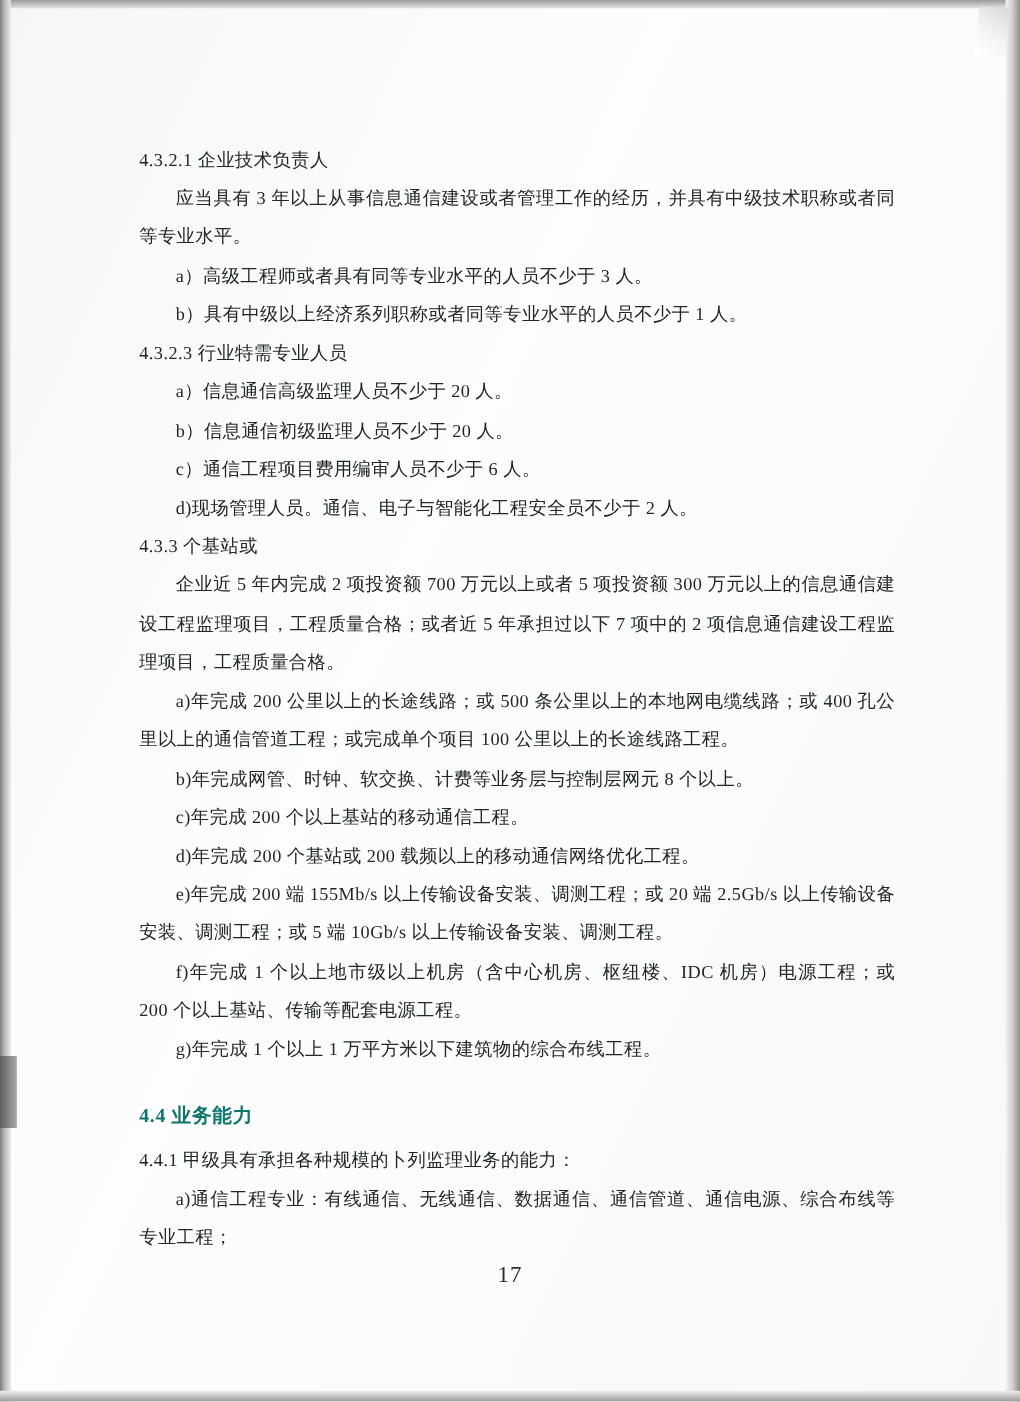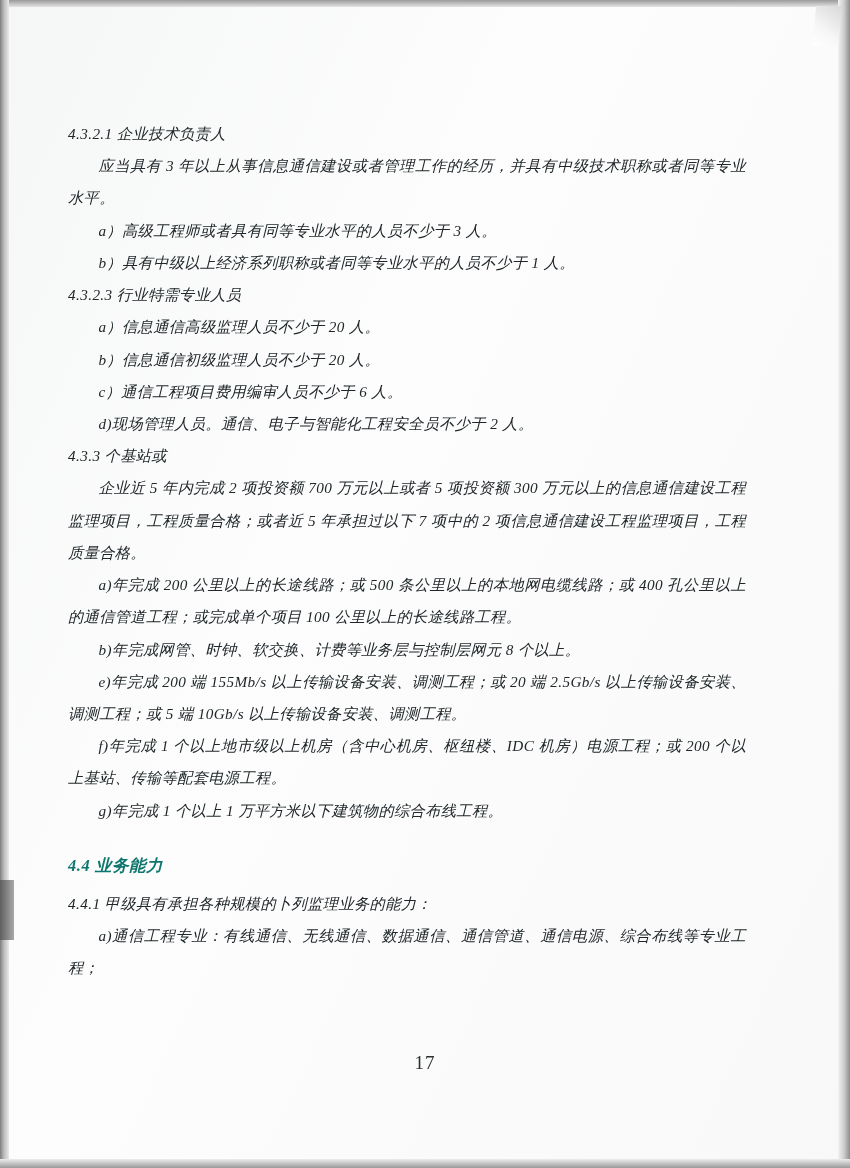--- a/index.html
+++ b/index.html
@@ -65,24 +65,23 @@
     right: 10px; top: 6px;
     width: 26px; height: 40px;
     background: linear-gradient(215deg, #d8d8d8 0%, #f6f6f6 60%, #ffffff 100%);
     transform: skewX(-6deg);
   }
 
   .content {
     position: absolute;
     left: 0; top: 0;
     width: 850px; height: 1116px;
-    padding: 118px 104px 0 68px;
+    padding: 118px 104px 0 116px;
     box-sizing: border-box;
     color: #1d2324;
-    font-style: italic;
   }
 
   .blk {
     font-size: 15.2px;
     line-height: 2.12;
     letter-spacing: 0.4px;
     color: #20272a;
     margin: 0;
     text-align: justify;
   }
@@ -136,20 +135,22 @@
     <p class="blk sub">b）具有中级以上经济系列职称或者同等专业水平的人员不少于 1 人。</p>
     <p class="blk heading">4.3.2.3 行业特需专业人员</p>
     <p class="blk sub">a）信息通信高级监理人员不少于 20 人。</p>
     <p class="blk sub">b）信息通信初级监理人员不少于 20 人。</p>
     <p class="blk sub">c）通信工程项目费用编审人员不少于 6 人。</p>
     <p class="blk sub">d)现场管理人员。通信、电子与智能化工程安全员不少于 2 人。</p>
     <p class="blk heading">4.3.3 个基站或</p>
     <p class="blk para">企业近 5 年内完成 2 项投资额 700 万元以上或者 5 项投资额 300 万元以上的信息通信建设工程监理项目，工程质量合格；或者近 5 年承担过以下 7 项中的 2 项信息通信建设工程监理项目，工程质量合格。</p>
     <p class="blk sub">a)年完成 200 公里以上的长途线路；或 500 条公里以上的本地网电缆线路；或 400 孔公里以上的通信管道工程；或完成单个项目 100 公里以上的长途线路工程。</p>
     <p class="blk sub">b)年完成网管、时钟、软交换、计费等业务层与控制层网元 8 个以上。</p>
+    <p class="blk sub">c)年完成 200 个以上基站的移动通信工程。</p>
+    <p class="blk sub">d)年完成 200 个基站或 200 载频以上的移动通信网络优化工程。</p>
     <p class="blk sub">e)年完成 200 端 155Mb/s 以上传输设备安装、调测工程；或 20 端 2.5Gb/s 以上传输设备安装、调测工程；或 5 端 10Gb/s 以上传输设备安装、调测工程。</p>
     <p class="blk sub">f)年完成 1 个以上地市级以上机房（含中心机房、枢纽楼、IDC 机房）电源工程；或 200 个以上基站、传输等配套电源工程。</p>
     <p class="blk sub">g)年完成 1 个以上 1 万平方米以下建筑物的综合布线工程。</p>
     <div class="gap-md"></div>
     <p class="blk section-title">4.4 业务能力</p>
     <div class="gap-sm"></div>
     <p class="blk heading">4.4.1 甲级具有承担各种规模的卜列监理业务的能力：</p>
     <p class="blk sub">a)通信工程专业：有线通信、无线通信、数据通信、通信管道、通信电源、综合布线等专业工程；</p>
   </div>
 

